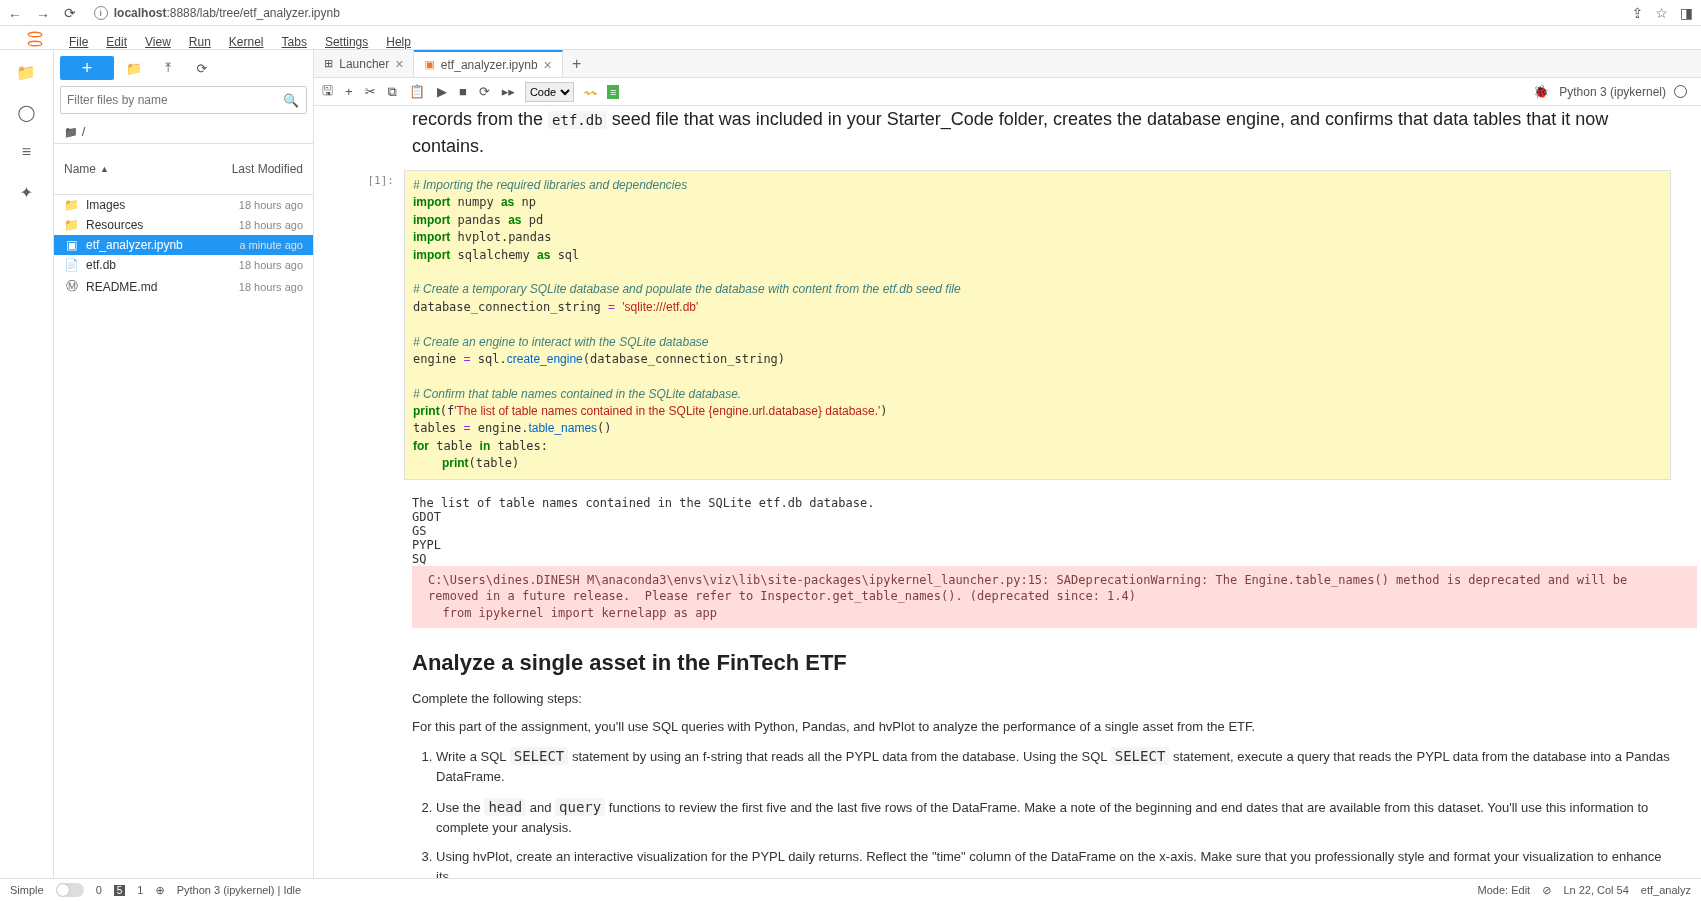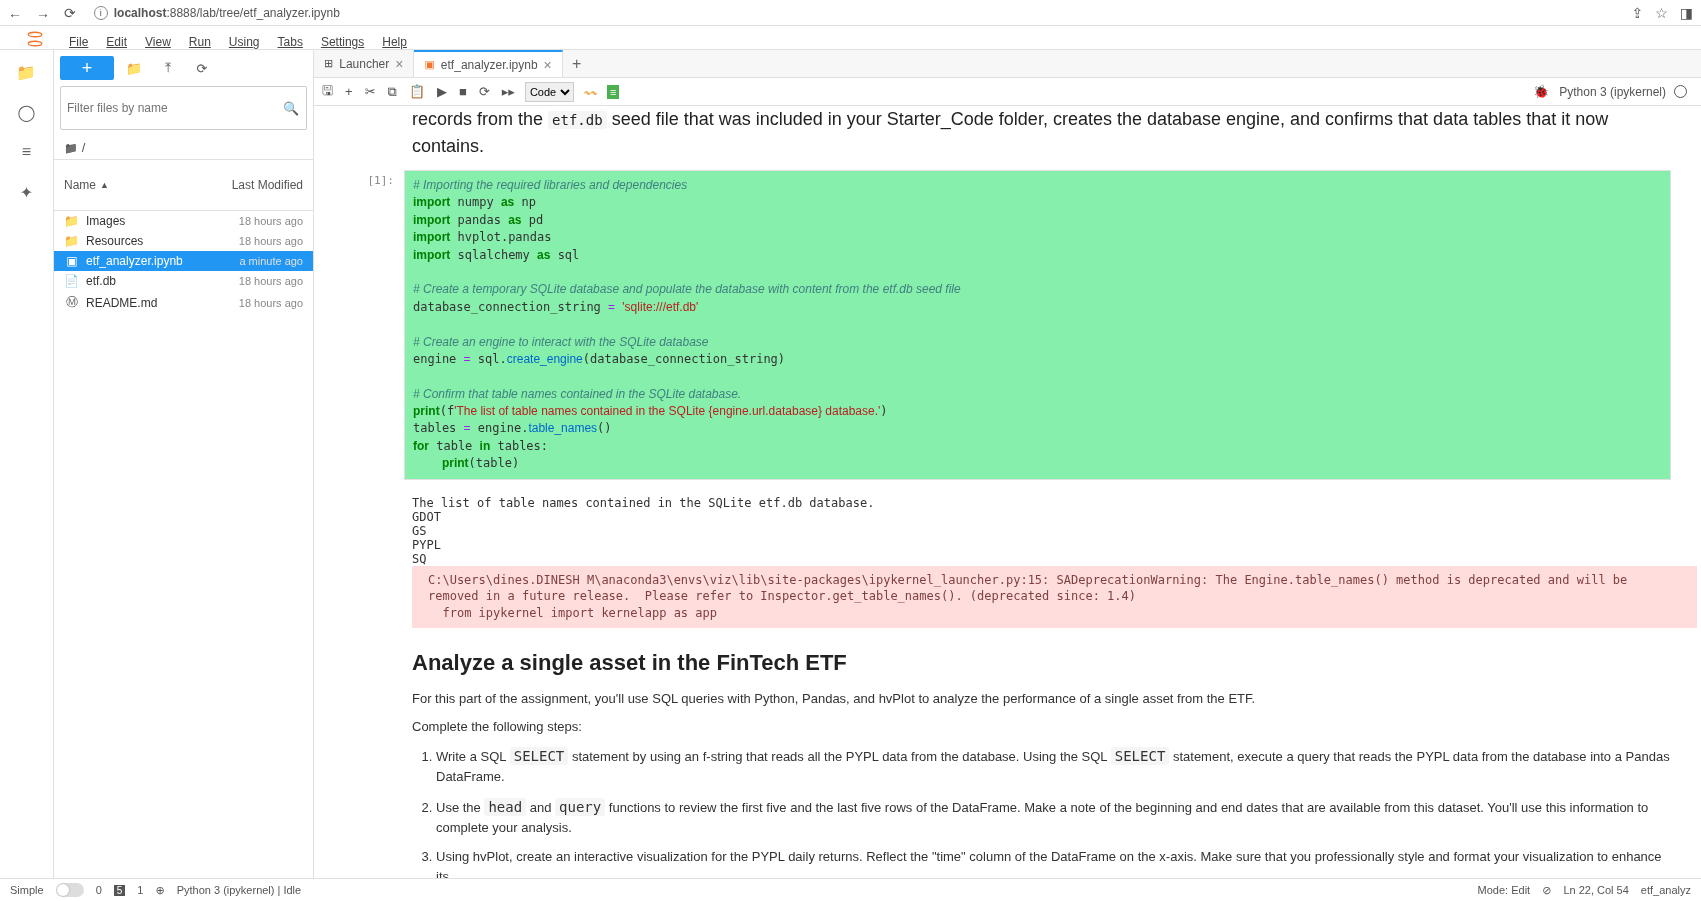--- a/index.html
+++ b/index.html
@@ -25,21 +25,21 @@
 
 .activity-bar { width:54px; background:#fff; border-right:1px solid #e0e0e0; display:flex; flex-direction:column; align-items:center; padding-top:12px; gap:20px; }
 .activity-bar .aicon { width:20px; height:20px; color:#616161; cursor:pointer; display:flex; align-items:center; justify-content:center; font-size:16px; }
 .activity-bar .aicon.selected { color:#222; }
 
 
 .file-panel { width:260px; border-right:1px solid #e0e0e0; display:flex; flex-direction:column; font-size:12px; }
 .fp-toolbar { display:flex; align-items:center; gap:6px; padding:6px; }
 .fp-toolbar .plus-btn { background:#2196f3; color:#fff; width:54px; height:24px; border-radius:2px; display:flex; align-items:center; justify-content:center; font-size:18px; cursor:pointer; }
 .fp-toolbar .tbtn { width:28px; height:24px; display:flex; align-items:center; justify-content:center; color:#555; cursor:pointer; font-size:13px; }
-.fp-filter { margin:0 6px 6px; display:flex; align-items:center; border:1px solid #ccc; border-radius:2px; height:44px; padding:0 6px; }
+.fp-filter { margin:0 6px 6px; display:flex; align-items:center; border:1px solid #ccc; border-radius:2px; height:28px; padding:0 6px; }
 .fp-filter input { flex:1; border:none; outline:none; font-size:12px; }
 .fp-filter .srch { color:#777; font-size:13px; }
 .fp-breadcrumb { padding:4px 10px; color:#555; display:flex; align-items:center; gap:4px; font-size:13px; }
 .fp-header { display:flex; border-top:1px solid #e0e0e0; border-bottom:1px solid #e0e0e0; padding:18px 10px; font-size:12px; color:#555; }
 .fp-header .name-col { flex:1; display:flex; align-items:center; gap:4px; }
 .fp-header .mod-col { text-align:right; }
 .fp-list { flex:1; overflow-y:auto; }
 .fp-item { display:flex; align-items:center; padding:3px 10px; cursor:pointer; font-size:12px; color:#333; }
 .fp-item.selected { background:#2196f3; color:#fff; }
 .fp-item .ficon { width:16px; margin-right:6px; text-align:center; color:#616161; }
@@ -69,21 +69,21 @@
 .notebook { flex:1; overflow-y:auto; padding:0 0 20px 0; }
 .md-content { padding:0 30px 10px 98px; font-size:16px; line-height:1.5; color:#222; }
 .md-content code { background:#f5f5f5; padding:1px 4px; border-radius:3px; font-family:Consolas,Menlo,monospace; font-size:14px; }
 .md-content h2 { font-size:22px; margin:18px 0 10px; font-weight:600; }
 .md-content p { margin:8px 0; font-size:13px; color:#333; }
 .md-content ol { margin:8px 0 8px 24px; font-size:13px; color:#333; }
 .md-content ol li { margin:10px 0; line-height:1.5; }
 
 .code-cell { display:flex; padding:0 30px 10px 30px; }
 .prompt { width:60px; text-align:right; padding-right:10px; font-family:Consolas,Menlo,monospace; font-size:11px; color:#888; padding-top:4px; }
-.code-block { flex:1; background:#86efac; border:1px solid #e0e0e0; padding:6px 8px; font-family:Consolas,Menlo,monospace; font-size:12px; line-height:1.45; white-space:pre; overflow-x:auto; color:#333; }
+.code-block { flex:1; background:#fef9c3; border:1px solid #e0e0e0; padding:6px 8px; font-family:Consolas,Menlo,monospace; font-size:12px; line-height:1.45; white-space:pre; overflow-x:auto; color:#333; }
 .code-block .cm { color:#408080; font-style:italic; }
 .code-block .kw { color:#008000; font-weight:bold; }
 .code-block .fn { color:#0066cc; }
 .code-block .str { color:#ba2121; }
 .code-block .op { color:#a020f0; }
 
 .output-text { padding:6px 30px 0 98px; font-family:Consolas,Menlo,monospace; font-size:12px; white-space:pre; color:#333; }
 .output-warn { margin:0 4px 0 98px; background:#fdd; padding:6px 16px; font-family:Consolas,Menlo,monospace; font-size:12px; white-space:pre-wrap; color:#804040; line-height:1.4; }
 
 
@@ -122,21 +122,21 @@
   <div class="logo">
     <svg viewBox="0 0 24 24">
         <ellipse cx="12" cy="6" rx="9" ry="3" fill="none" stroke="#f37626" stroke-width="1.8"></ellipse>
         <ellipse cx="12" cy="18" rx="9" ry="3" fill="none" stroke="#f37626" stroke-width="1.8"></ellipse>
       </svg>
   </div>
   <span>File</span>
   <span>Edit</span>
   <span>View</span>
   <span>Run</span>
-  <span>Using</span>
+  <span>Kernel</span>
   <span>Tabs</span>
   <span>Settings</span>
   <span>Help</span>
 </div>
 
 <div class="main">
 
   <div class="activity-bar">
     <div class="aicon selected">📁</div>
     <div class="aicon">◯</div>
@@ -259,22 +259,22 @@
       <div class="output-text">The list of table names contained in the SQLite etf.db database.
 GDOT
 GS
 PYPL
 SQ</div>
       <div class="output-warn">C:\Users\dines.DINESH M\anaconda3\envs\viz\lib\site-packages\ipykernel_launcher.py:15: SADeprecationWarning: The Engine.table_names() method is deprecated and will be removed in a future release.  Please refer to Inspector.get_table_names(). (deprecated since: 1.4)
   from ipykernel import kernelapp as app</div>
 
       <div class="md-content">
         <h2>Analyze a single asset in the FinTech ETF</h2>
+        <p>Complete the following steps:</p>
         <p>For this part of the assignment, you'll use SQL queries with Python, Pandas, and hvPlot to analyze the performance of a single asset from the ETF.</p>
-        <p>Complete the following steps:</p>
         <ol>
           <li><span>Write a SQL </span><code>SELECT</code><span> statement by using an f-string that reads all the PYPL data from the database. Using the SQL </span><code>SELECT</code><span> statement, execute a query that reads the PYPL data from the database into a Pandas DataFrame.</span></li>
           <li><span>Use the </span><code>head</code><span> and </span><code>query</code><span> functions to review the first five and the last five rows of the DataFrame. Make a note of the beginning and end dates that are available from this dataset. You'll use this information to complete your analysis.</span></li>
           <li><span>Using hvPlot, create an interactive visualization for the PYPL daily returns. Reflect the "time" column of the DataFrame on the x-axis. Make sure that you professionally style and format your visualization to enhance its</span></li>
         </ol>
       </div>
     </div>
   </div>
 </div>
 

